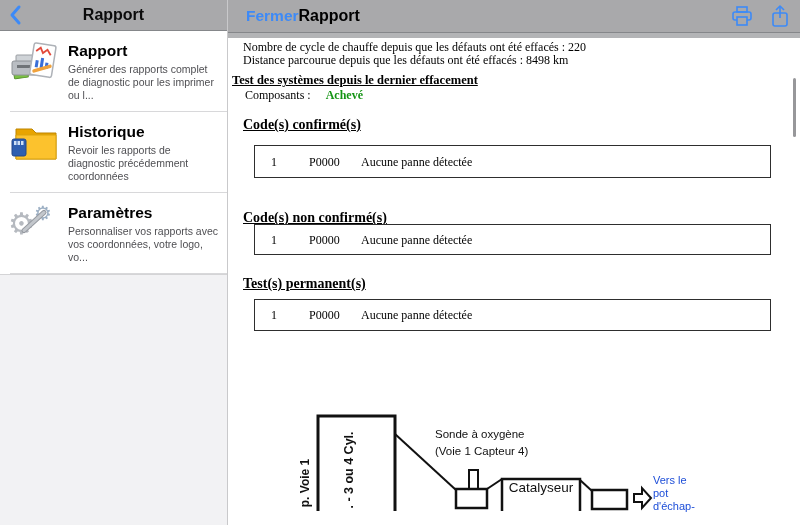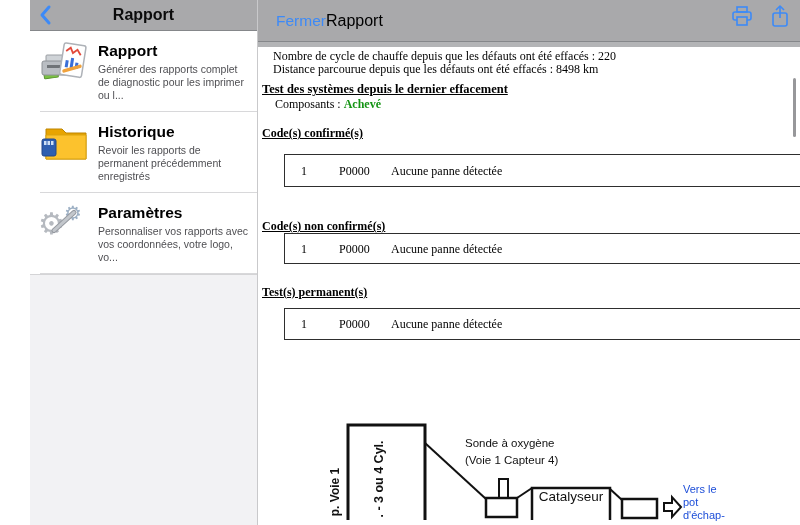--- a/index.html
+++ b/index.html
@@ -1,18 +1,18 @@
 <!DOCTYPE html>
 <html><head>
 <meta charset="utf-8">
 <style>
   * { margin:0; padding:0; box-sizing:border-box; }
   html,body { width:800px; height:525px; overflow:hidden; }
   body { font-family:"Liberation Sans", sans-serif; background:#fff; }
-  .app { display:flex; width:800px; height:525px;padding-left:30px; }
+  .app { display:flex; width:800px; height:525px; }
 
   
   .sidebar { width:228px; min-width:228px; border-right:1px solid #c9c9cb; display:flex; flex-direction:column; background:#fff; }
   .navbar { height:31px; background:#a9a9ab; border-bottom:1px solid #85878a; display:flex; align-items:center; position:relative; flex:none; }
   .navbar .nav-title { position:absolute; left:0; right:0; text-align:center; font-weight:bold; font-size:16px; color:#0b0b0b; }
   .back-btn { position:relative; z-index:2; margin-left:8px; display:flex; align-items:center; cursor:pointer; }
   .side-items { background:#fff; }
   .side-item { display:flex; align-items:flex-start; padding:10px 8px 9px 8px; min-height:62px; cursor:pointer; }
   .side-item .icon-cell { width:56px; min-width:56px; height:42px; position:relative; }
   .side-item .txt { padding-left:4px; padding-top:1px; }
@@ -21,35 +21,35 @@
   .divider { height:1px; background:#d8d8da; margin-left:10px; }
   .side-rest { flex:1; background:#f2f2f4; border-top:1px solid #d4d4d6; }
 
   
   .gear-big { position:absolute; left:0px; top:6px; font-family:"DejaVu Sans", sans-serif; font-size:30px; color:#b6bac0; line-height:30px; }
   .gear-small { position:absolute; left:26px; top:0px; font-family:"DejaVu Sans", sans-serif; font-size:20px; color:#9db0c4; line-height:20px; }
   .wrench { position:absolute; left:10px; top:16px; width:32px; height:5px; background:#c3c7cc; border:1px solid #9599a0; border-radius:3px; transform:rotate(-42deg); }
 
   
   .content { flex:1; display:flex; flex-direction:column; position:relative; background:#fff; }
-  .c-navbar { height:42px; background:#a9a9ab; border-bottom:1px solid #85878a; display:flex; align-items:center; position:relative; flex:none; }
+  .c-navbar { height:33px; background:#a9a9ab; border-bottom:1px solid #85878a; display:flex; align-items:center; position:relative; flex:none;font-weight:bold; }
   .close-label { position:relative; z-index:2; margin-left:18px; font-size:15.5px; color:#3d8af7; cursor:pointer; }
   .nav-actions { position:absolute; right:10px; top:0; height:31px; display:flex; align-items:center; gap:16px; z-index:2; }
   .nav-actions svg { display:block; cursor:pointer; }
   .page-gap { height:5px; background:#b3b4b6; flex:none; }
 
   .document { position:relative; flex:1; background:#fff; overflow:hidden;
               font-family:"Liberation Serif", "DejaVu Serif", serif; color:#000; }
   .abs { position:absolute; white-space:nowrap; }
   .stat { font-size:12px; }
   .stat b { font-weight:normal; }
   .h-test { font-size:12.5px; font-weight:bold; text-decoration:underline; }
   .comp { font-size:12px; }
-  .comp .status { font-weight:bold; color:#149414; }
-  .sec-h { font-size:12px; font-weight:bold; text-decoration:underline; }
+  .comp .status { font-weight:bold; color:#149414;margin-left:12px; }
+  .sec-h { font-size:14px; font-weight:bold; text-decoration:underline;margin-left:11px; }
   .code-box { position:absolute; left:26px; width:517px; border:1.5px solid #2e2e2e; background:#fff; }
   .code-box .num  { position:absolute; left:16px;  top:50%; transform:translateY(-50%); font-size:12px; }
   .code-box .code { position:absolute; left:54px;  top:50%; transform:translateY(-50%); font-size:12px; }
   .code-box .desc { position:absolute; left:106px; top:50%; transform:translateY(-50%); font-size:12px; }
 
   
   .diagram { position:absolute; left:0; top:376px; width:572px; height:99px; overflow:hidden;
              font-family:"Liberation Sans", sans-serif; }
   .diagram svg { position:absolute; left:0; top:0; }
   .rot-label { position:absolute; width:200px; height:18px; text-align:center; font-weight:bold; font-size:12.5px; color:#111;
@@ -107,21 +107,21 @@
             <path d="M8,7 h16 l4,4 h20 v26 h-40 z" fill="#e8a400" stroke="#bd8400" stroke-width="1"></path>
             <path d="M8,13 h40 v24 h-40 z" fill="#fcc22d" stroke="#d9a30f" stroke-width="1"></path>
             <rect x="4" y="17" width="14" height="17" rx="2" fill="#2f5fb0" stroke="#24488a" stroke-width="1"></rect>
             <rect x="6" y="19" width="2.5" height="4" fill="#cfe0f5"></rect>
             <rect x="9.5" y="19" width="2.5" height="4" fill="#cfe0f5"></rect>
             <rect x="13" y="19" width="2.5" height="4" fill="#cfe0f5"></rect>
           </svg>
         </div>
         <div class="txt">
           <div class="t">Historique</div>
-          <div class="d">Revoir les rapports de permanent précédemment enregistrés</div>
+          <div class="d">Revoir les rapports de diagnostic précédemment coordonnées</div>
         </div>
       </div>
       <div class="divider"></div>
 
       <div class="side-item">
         <div class="icon-cell">
           <span class="gear-big">⚙</span>
           <span class="gear-small">⚙</span>
           <span class="wrench"></span>
         </div>

